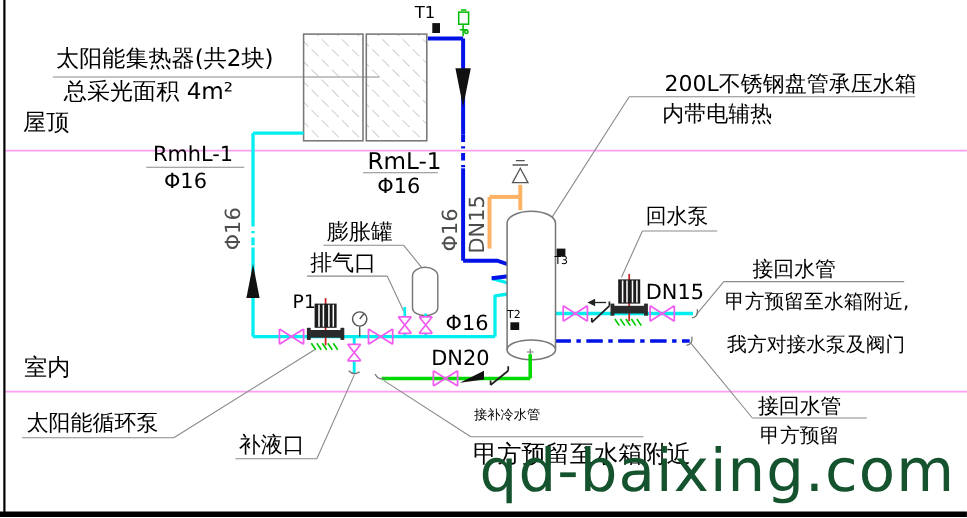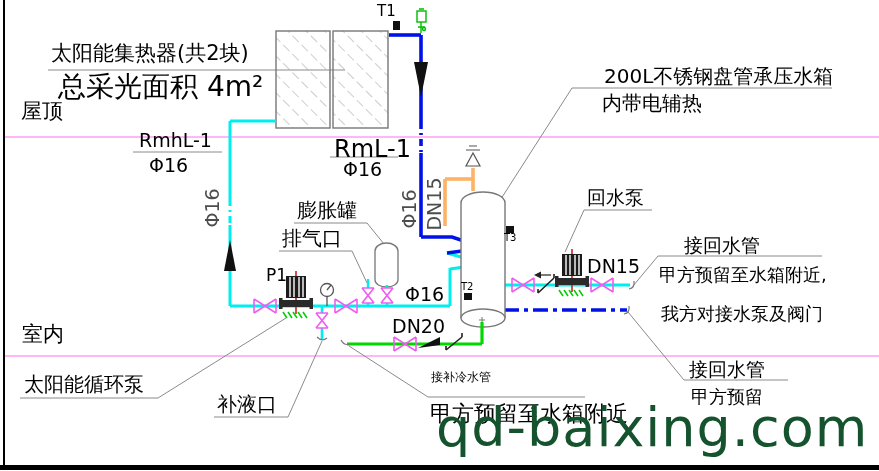--- a/index.html
+++ b/index.html
@@ -209,27 +209,27 @@
       <path d="M341,340 q3,6 9,4"></path>
       <path d="M629,289 q6,-1 5,-8"></path>
       <path d="M624,314 q6,-1 5,-8"></path>
     </g>
   </svg>
 
   <div class="frame-left"></div>
   <div class="frame-bottom"></div>
 
   <div class="lbl" style="left:51px;top:42px;font-size:21px">太阳能集热器(共2块)</div>
-  <div class="lbl" style="left:58px;top:72px;font-size:28px">总采光面积 4m²</div>
+  <div class="lbl" style="left:58px;top:72px;font-size:21px">总采光面积 4m²</div>
   <div class="lbl" style="left:21px;top:100px;font-size:21px">屋顶</div>
   <div class="lbl" style="left:22px;top:323px;font-size:21px">室内</div>
 
   <div class="lbl" style="left:139px;top:130px;font-size:19px">RmhL-1</div>
   <div class="lbl" style="left:149px;top:155px;font-size:19px">Φ16</div>
-  <div class="lbl" style="left:334px;top:136px;font-size:24px">RmL-1</div>
+  <div class="lbl" style="left:334px;top:136px;font-size:21px">RmL-1</div>
   <div class="lbl" style="left:343px;top:159px;font-size:19px">Φ16</div>
 
   <div class="vlabel" style="left:190px;top:197px;width:44px;font-size:19px">Φ16</div>
   <div class="vlabel" style="left:387px;top:198px;width:44px;font-size:19px">Φ16</div>
   <div class="vlabel" style="left:405px;top:193px;width:58px;font-size:19px">DN15</div>
 
   <div class="lbl" style="left:377px;top:3px;font-size:15px">T1</div>
   <div class="lbl" style="left:504px;top:232px;font-size:10px">T3</div>
   <div class="lbl" style="left:461px;top:281px;font-size:10px">T2</div>
   <div class="lbl" style="left:266px;top:266px;font-size:17px">P1</div>

